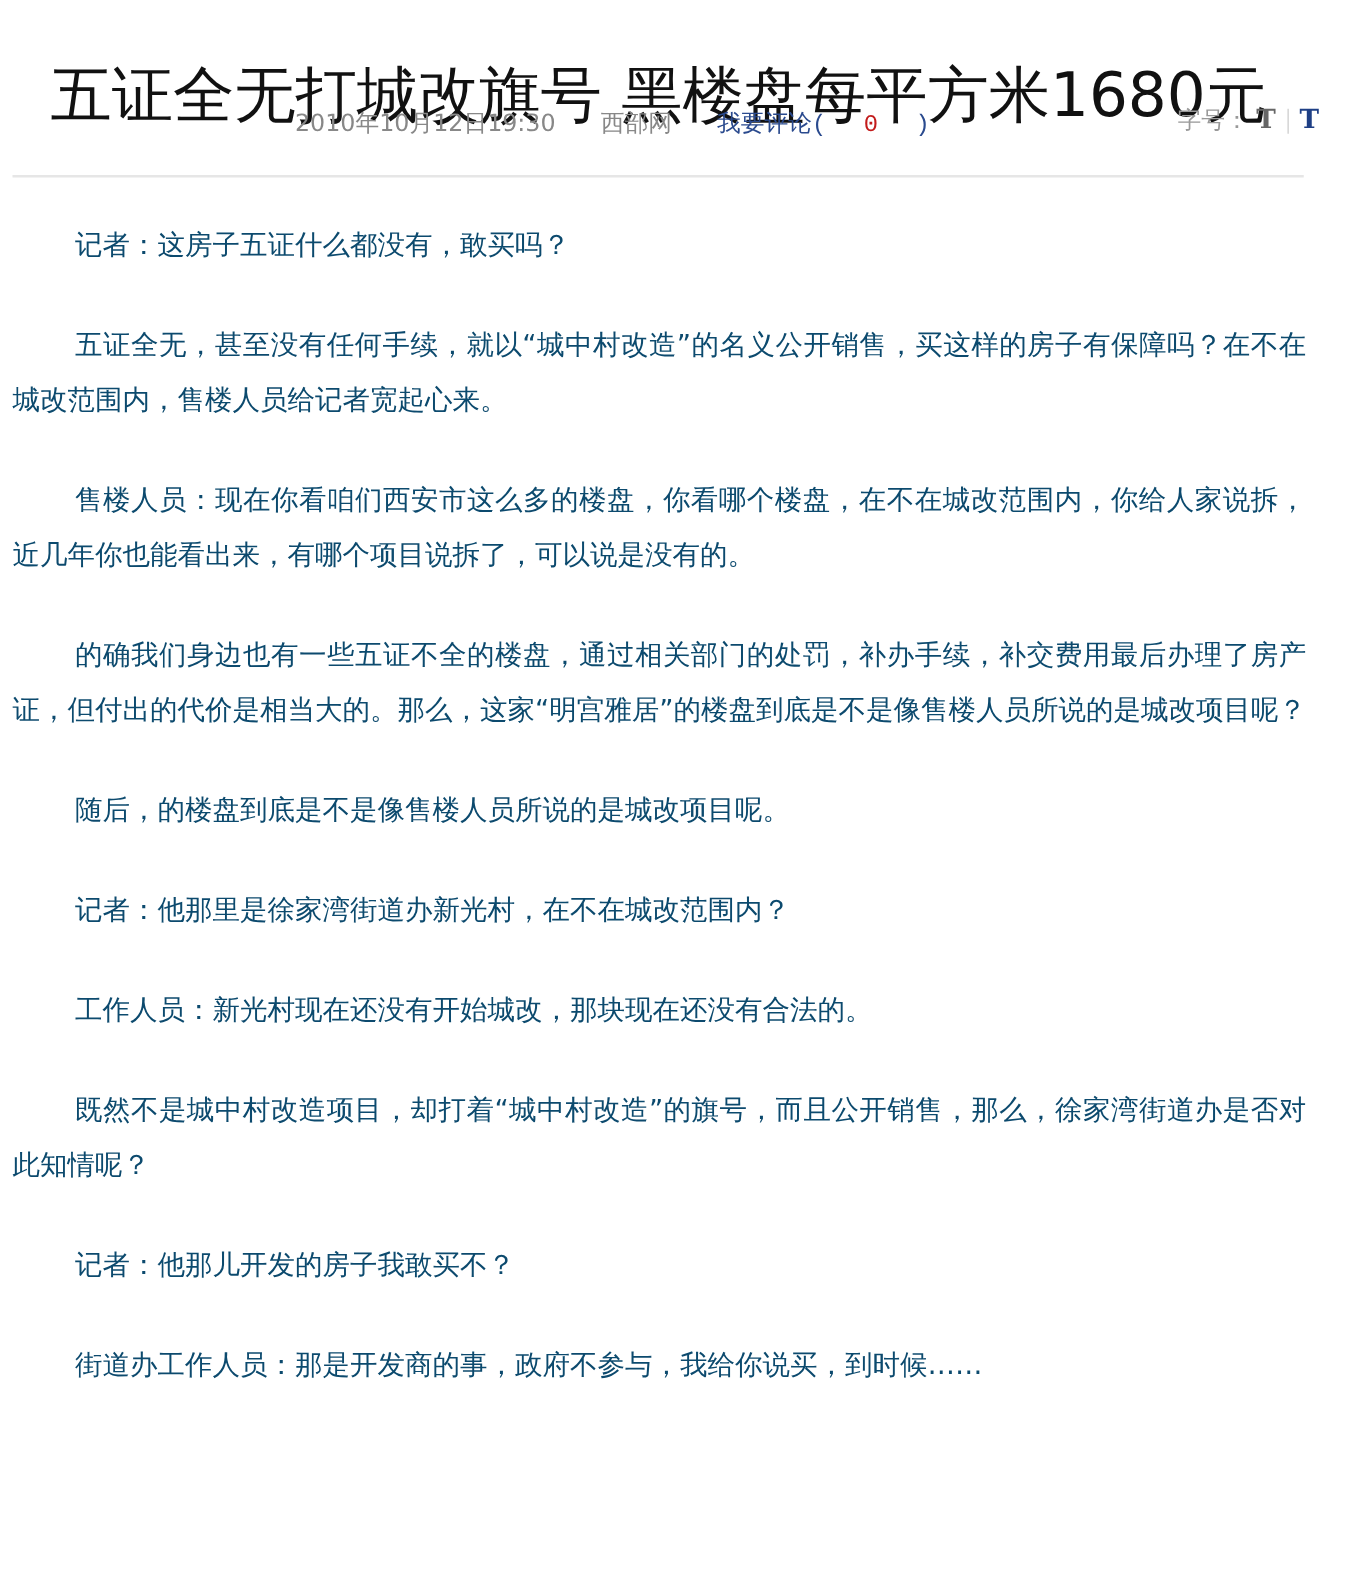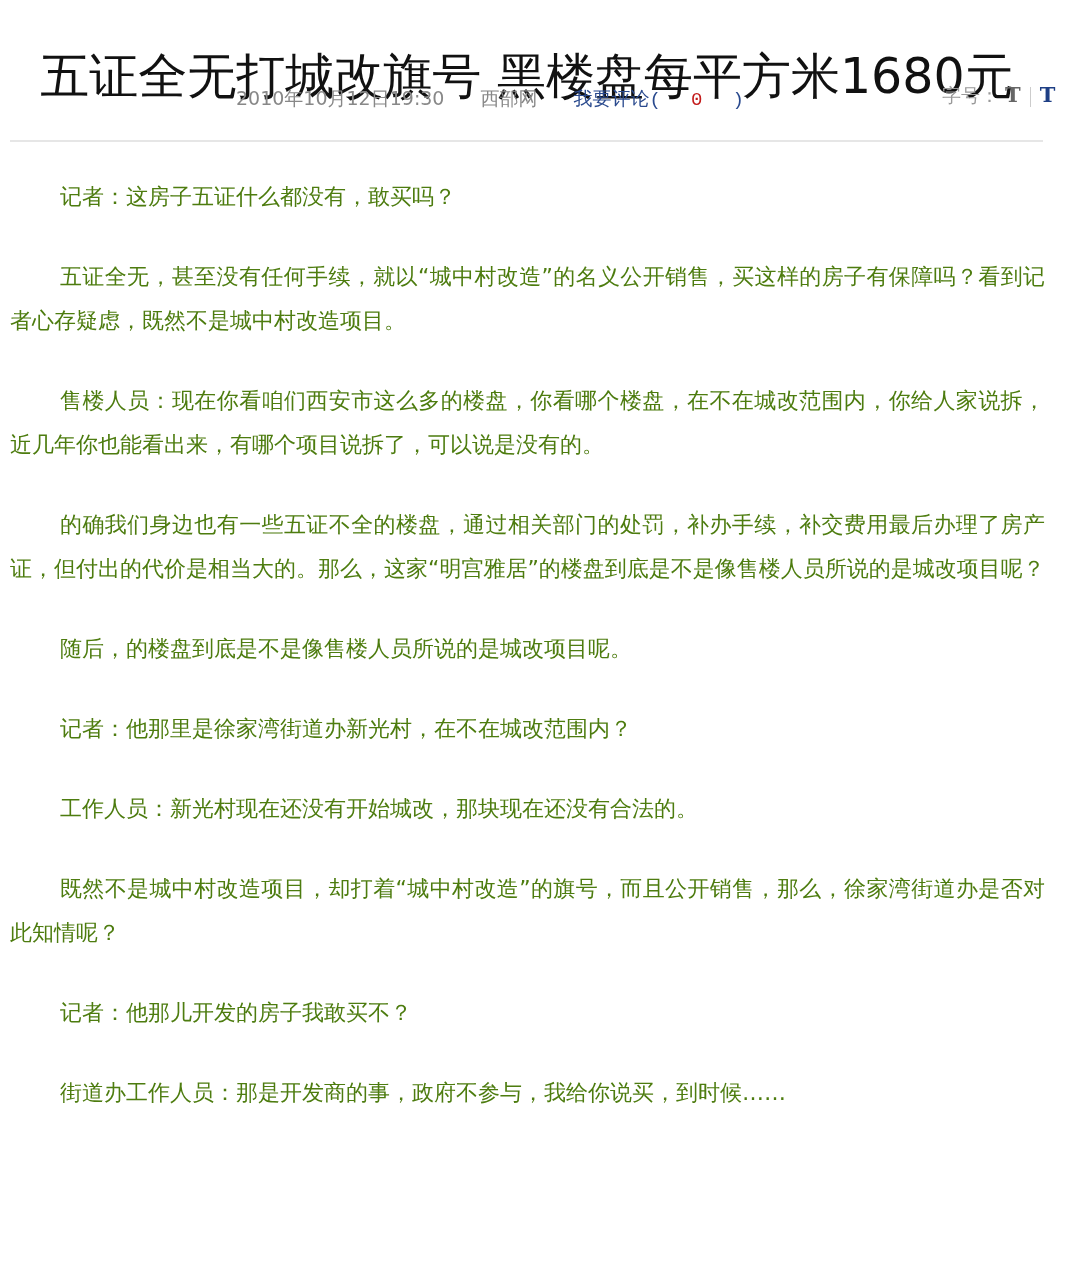--- a/index.html
+++ b/index.html
@@ -15,21 +15,21 @@
   .meta .count { color:#c31b1b; }
   .meta .paren { color:#2a4a8e; }
   .fontsize { position:absolute; top:82px; left:942px; font-size:19px; color:#999;
               font-family:"DejaVu Sans","Liberation Sans", sans-serif; white-space:nowrap; }
   .fontsize .t { font-family:"DejaVu Serif","Liberation Serif", serif; font-weight:bold; font-size:21px; cursor:pointer; }
   .fontsize .t-small { color:#666; }
   .fontsize .t-large { color:#1e3f85; }
   .fontsize .sep { display:inline-block; width:1px; height:20px; background:#ccc; vertical-align:middle; margin:0 9px; }
   .divider { position:absolute; left:10px; top:140px; width:1033px; height:2px; background:#e6e6e6; }
   .article { position:absolute; left:10px; top:175px; width:1035px;
-             font-family:"DejaVu Sans","Liberation Sans", sans-serif; font-size:22px; line-height:44px; color:#4d7c0f; }
+             font-family:"DejaVu Sans","Liberation Sans", sans-serif; font-size:22px; line-height:44px; color:#0c4a6e; }
   .article p { margin:0 0 36px 0; text-indent:50px; text-align:justify; }
 </style>
 </head>
 <body>
 
 <h1 class="title">五证全无打城改旗号  黑楼盘每平方米1680元</h1>
 
 <div class="meta">
   <span>2010年10月12日19:30</span>
   <span>西部网</span>
@@ -38,21 +38,21 @@
 
 <div class="fontsize">
   <span>字号：</span>
   <span class="t t-small">T</span><span class="sep"></span><span class="t t-large">T</span>
 </div>
 
 <div class="divider"></div>
 
 <div class="article">
   <p>记者：这房子五证什么都没有，敢买吗？</p>
-  <p>五证全无，甚至没有任何手续，就以“城中村改造”的名义公开销售，买这样的房子有保障吗？看到记者心存疑虑，既然不是城中村改造项目。</p>
+  <p>五证全无，甚至没有任何手续，就以“城中村改造”的名义公开销售，买这样的房子有保障吗？在不在城改范围内，售楼人员给记者宽起心来。</p>
   <p>售楼人员：现在你看咱们西安市这么多的楼盘，你看哪个楼盘，在不在城改范围内，你给人家说拆，近几年你也能看出来，有哪个项目说拆了，可以说是没有的。</p>
   <p>的确我们身边也有一些五证不全的楼盘，通过相关部门的处罚，补办手续，补交费用最后办理了房产证，但付出的代价是相当大的。那么，这家“明宫雅居”的楼盘到底是不是像售楼人员所说的是城改项目呢？</p>
   <p>随后，的楼盘到底是不是像售楼人员所说的是城改项目呢。</p>
   <p>记者：他那里是徐家湾街道办新光村，在不在城改范围内？</p>
   <p>工作人员：新光村现在还没有开始城改，那块现在还没有合法的。</p>
   <p>既然不是城中村改造项目，却打着“城中村改造”的旗号，而且公开销售，那么，徐家湾街道办是否对此知情呢？</p>
   <p>记者：他那儿开发的房子我敢买不？</p>
   <p>街道办工作人员：那是开发商的事，政府不参与，我给你说买，到时候……</p>
 </div>
 

